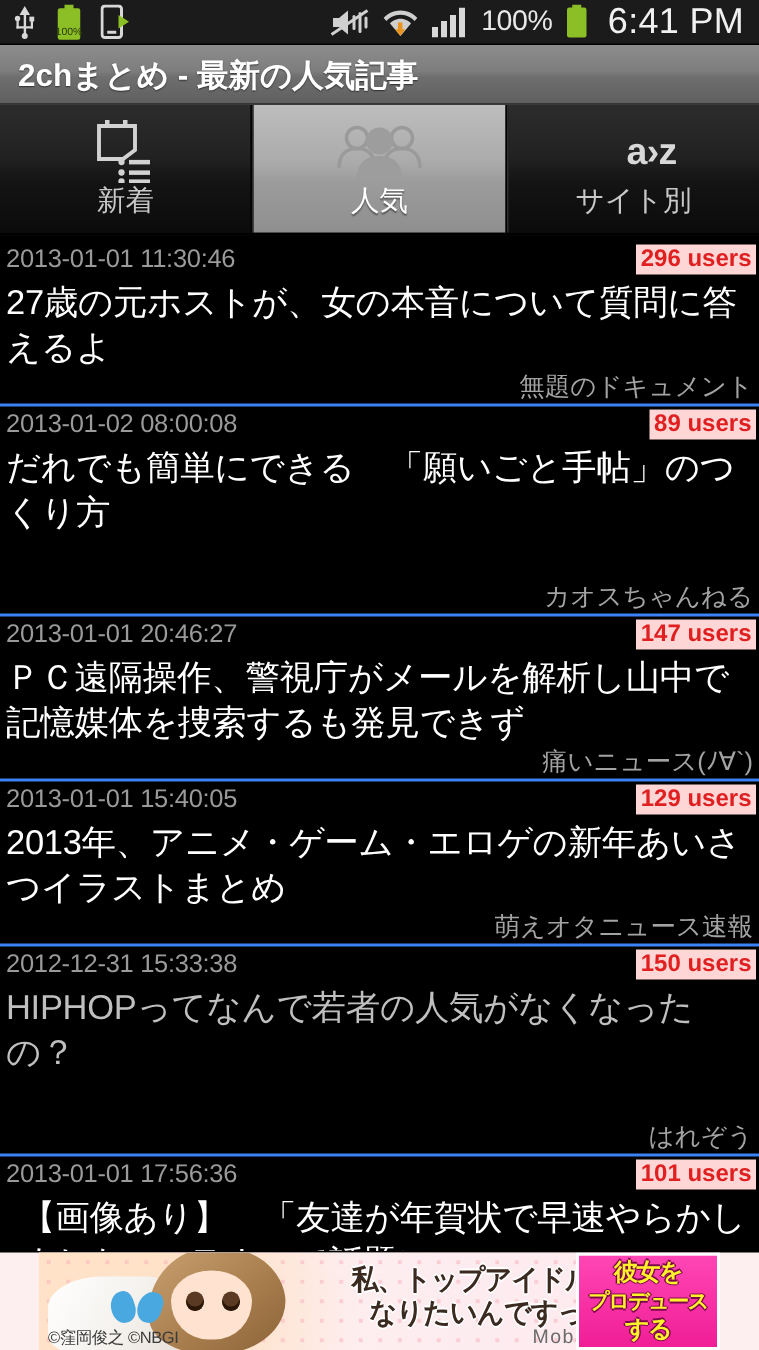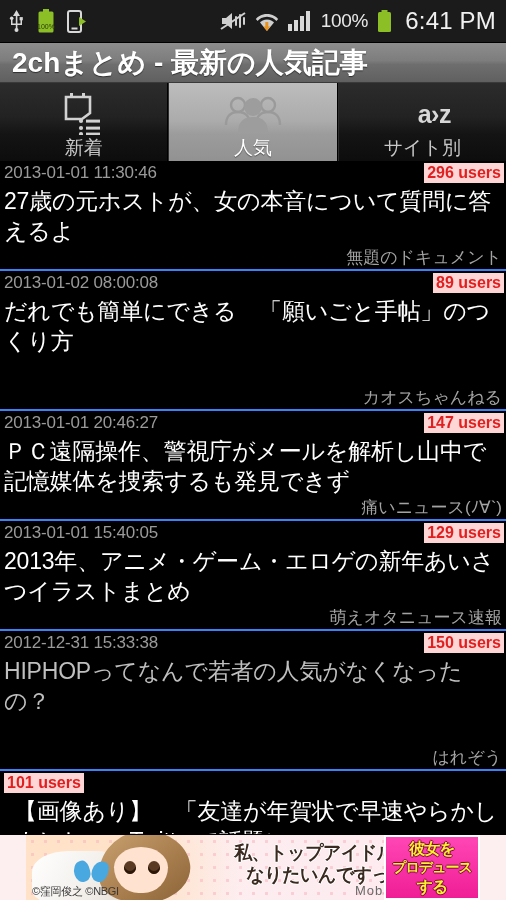--- a/index.html
+++ b/index.html
@@ -17,21 +17,21 @@
   #app {
     position: relative;
     width: 506px;
     height: 900px;
     background: #000;
     overflow: hidden;
   }
 
   
   .statusbar {
-    height: 43px;
+    height: 30px;
     background: #1b1b1b;
     display: flex;
     align-items: center;
     padding: 0 10px 0 8px;
     box-sizing: border-box;
     border-bottom: 1px solid #000;
   }
   .sb-left { display: flex; align-items: center; gap: 12px; }
   .sb-right { margin-left: auto; display: flex; align-items: center; gap: 9px; }
   .sb-icon { display: block; }
@@ -54,21 +54,21 @@
     height: 40px;
     background: linear-gradient(to bottom, #8d8d8d 0%, #7d7d7d 45%, #6e6e6e 55%, #606060 100%);
     display: flex;
     align-items: center;
     padding: 0 12px;
     box-sizing: border-box;
     border-bottom: 1px solid #3a3a3a;
   }
   .titlebar .title {
     color: #ffffff;
-    font-size: 28px;
+    font-size: 21px;
     font-weight: bold;
     letter-spacing: 0px;
     text-shadow: 0 1px 1px rgba(0,0,0,0.55);
     white-space: nowrap;
   }
 
   
   .tabbar {
     height: 85px;
     display: flex;
@@ -484,20 +484,21 @@
       <div class="row-head">
         <span class="row-date">2012-12-31 15:33:38</span>
         <span class="row-users">150 users</span>
       </div>
       <div class="row-title">HIPHOPってなんで若者の人気がなくなったの？</div>
       <div class="row-site" style="margin-top:32px">はれぞう</div>
     </div>
 
     <div class="row">
       <div class="row-head">
+        <span class="row-date">2013-01-01 17:56:36</span>
         <span class="row-users">101 users</span>
       </div>
       <div class="row-title" style="padding-left:10px">【画像あり】　「友達が年賀状で早速やらかしました」　Twitterで話題に</div>
       <div class="row-site">痛いニュース(ﾉ∀`)</div>
     </div>
 
     <div class="row visited">
       <div class="row-head">
         <span class="row-date">2013-01-01 03:27:09</span>
         <span class="row-users">331 users</span>

